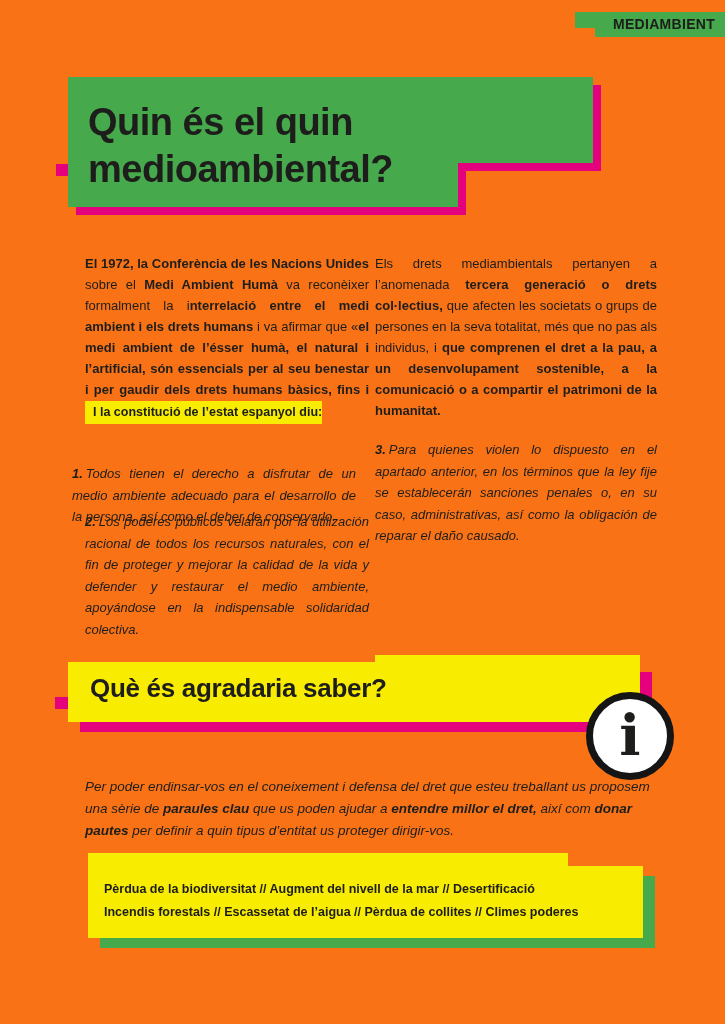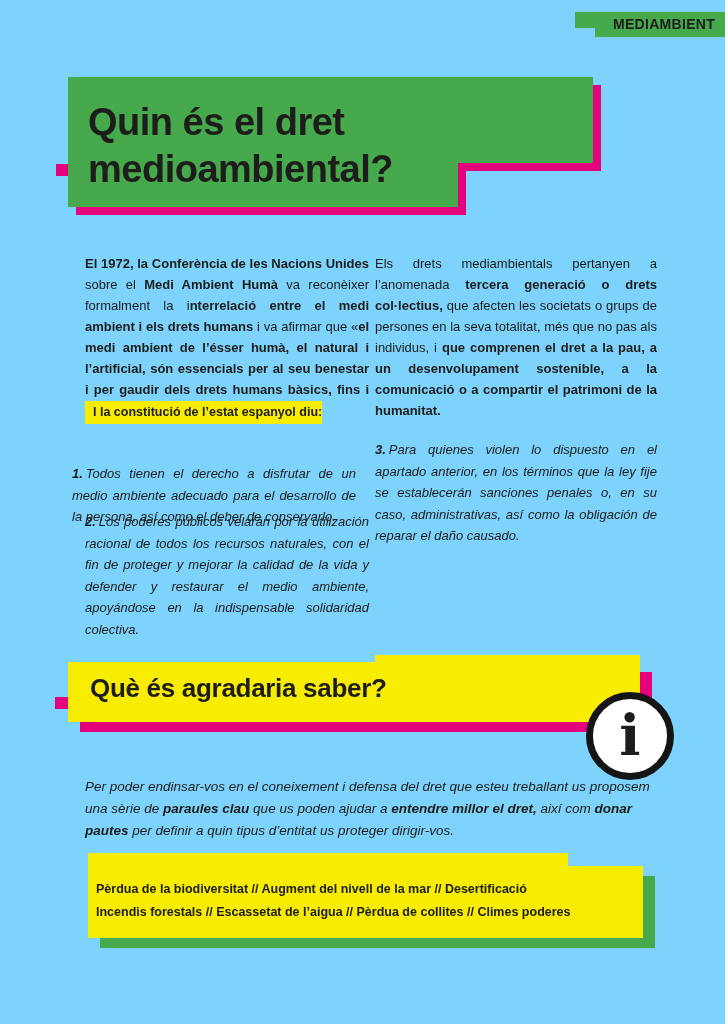--- a/index.html
+++ b/index.html
@@ -1,17 +1,17 @@
 <!DOCTYPE html>
 <html lang="ca" style="--green: #46a94c; --magenta: #e5007e; --yellow: #f8ec00; --text: #1d1d1b;"><head>
 <meta charset="utf-8">
 <style>
   html,body{margin:0;padding:0;background:#ffffff;}
   .canvas{
-    position:relative;width:725px;height:1024px;background:#7dd3fc;overflow:hidden;
+    position:relative;width:725px;height:1024px;background:#f97316;overflow:hidden;
     font-family:"Liberation Sans",sans-serif;color:var(--text,#1d1d1b);
   }
   .abs{position:absolute;}
   .green{background:var(--green,#46a94c);}
   .pink{background:var(--magenta,#e5007e);}
   .yellow{background:var(--yellow,#f8ec00);}
   .b{font-weight:700;}
 
   
   .tag-step{left:575px;top:12px;width:20px;height:16px;}
@@ -53,40 +53,40 @@
     font-family:"DejaVu Serif",serif;font-weight:700;font-size:56px;line-height:1;
     padding-bottom:3px;}
   .imp-text{left:85px;top:762px;width:578px;font-style:italic;font-size:13.5px;line-height:22.3px;}
 
   
   .kw-label{left:88px;top:842px;height:26px;line-height:26px;padding:0 11px;
     font-size:13.5px;font-weight:700;z-index:4;display:inline-block;}
   .kw-step{left:88px;top:853px;width:480px;height:15px;}
   .kw-shadow{left:100px;top:876px;width:555px;height:72px;}
   .kw-main{left:88px;top:866px;width:555px;height:72px;box-sizing:border-box;
-    padding:12px 0 0 8px;z-index:2;}
+    padding:12px 0 0 16px;z-index:2;}
   .kw-line{font-size:12.5px;font-weight:700;line-height:22.5px;white-space:nowrap;}
 </style>
 </head>
 <body>
 
 <div class="canvas">
 
   <div class="abs green tag-step"></div>
   <div class="abs green tag-main">
     <span>MEDIAMBIENT</span>
   </div>
 
   <div class="abs pink hdr-pink-top"></div>
   <div class="abs pink hdr-pink-bottom"></div>
   <div class="abs pink hdr-pink-sliver"></div>
   <div class="abs green hdr-green-top"></div>
   <div class="abs green hdr-green-bottom"></div>
   <div class="abs hdr-title">
-    <div>Quin és el dret</div>
+    <div>Quin és el quin</div>
     <div>medioambiental?</div>
   </div>
 
   <p class="abs para intro-left"><span class="b">El 1972, la Conferència de les Nacions Unides</span><span> sobre el </span><span class="b">Medi Ambient Humà</span><span> va reconèixer formalment la i</span><span class="b">nterrelació entre el medi ambient i els drets humans</span><span> i va afirmar que «</span><span class="b">el medi ambient de l’ésser humà, el natural i l’artificial, són essencials per al seu benestar i per gaudir dels drets humans bàsics, fins i tot el mateix dret a la vida».</span></p>
   <p class="abs para intro-right"><span>Els drets mediambientals pertanyen a l’anomenada </span><span class="b">tercera generació o drets col·lectius,</span><span> que afecten les societats o grups de persones en la seva totalitat, més que no pas als individus, i </span><span class="b">que comprenen el dret a la pau, a un desenvolupament sostenible, a la comunicació o a compartir el patrimoni de la humanitat.</span></p>
 
   <div class="abs yellow const-label">I la constitució de l’estat espanyol diu:</div>
 
   <p class="abs item item1">
     <span class="num">1.</span><span>Todos tienen el derecho a disfrutar de un medio ambiente adecuado para el desarrollo de la persona, así como el deber de conservarlo.</span>

